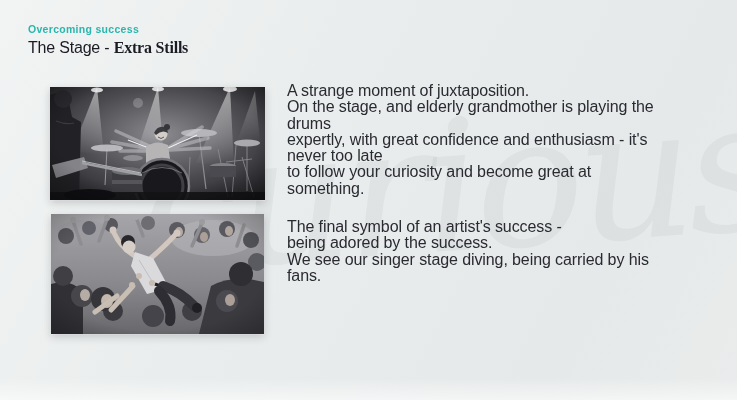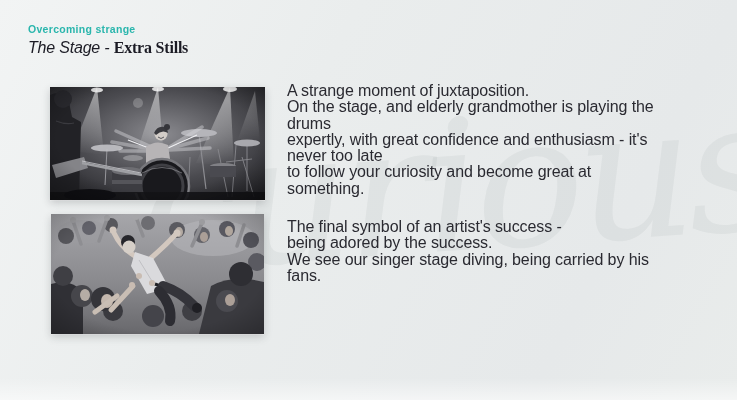--- a/index.html
+++ b/index.html
@@ -27,21 +27,21 @@
 
   .header { position:absolute; left:28px; top:23px; z-index:2; }
   .eyebrow {
     font-weight:700; font-size:10.5px; line-height:1.2;
     color:#2ab6ad; letter-spacing:.3px;
   }
   .title {
     margin-top:2px; font-size:16px; line-height:1.2;
     color:#1b1b24; letter-spacing:-.2px;
   }
-  .title .t-reg { font-weight:400;font-style:italic; }
+  .title .t-reg { font-weight:400; }
   .title .t-bold { font-weight:700;font-family:Liberation Serif, serif; }
 
   .still {
     position:absolute; z-index:1; overflow:hidden;
     box-shadow:0 3px 8px rgba(45,50,55,.22), 0 1px 0 rgba(255,255,255,.55);
     background:#3a3a3e;
   }
   .still svg { display:block; width:100%; height:100%; }
   .still-1 { left:50px; top:87px;  width:215px; height:113px; }
   .still-2 { left:51px; top:214px; width:213px; height:120px; }
@@ -55,21 +55,21 @@
   .caption-2 { left:287px; top:219px; }
 </style>
 </head>
 <body>
 
 <div class="slide">
 
   <div class="watermark">curious?</div>
 
   <div class="header">
-    <div class="eyebrow">Overcoming strange</div>
+    <div class="eyebrow">Overcoming success</div>
     <h1 class="title"><span class="t-reg">The Stage - </span><span class="t-bold">Extra Stills</span></h1>
   </div>
 
   <figure class="still still-1">
     <svg viewBox="0 0 215 113" preserveAspectRatio="none">
       <defs>
         <radialGradient id="g1" cx="52%" cy="42%" r="72%">
           <stop offset="0%" stop-color="#8a8a8f"></stop>
           <stop offset="55%" stop-color="#4b4b50"></stop>
           <stop offset="100%" stop-color="#232327"></stop>

